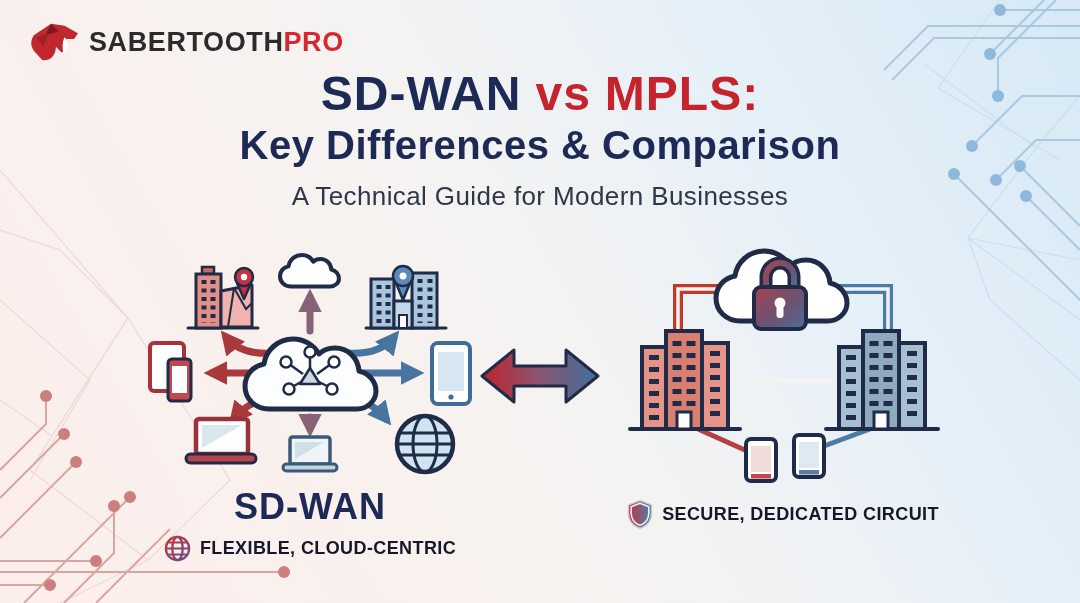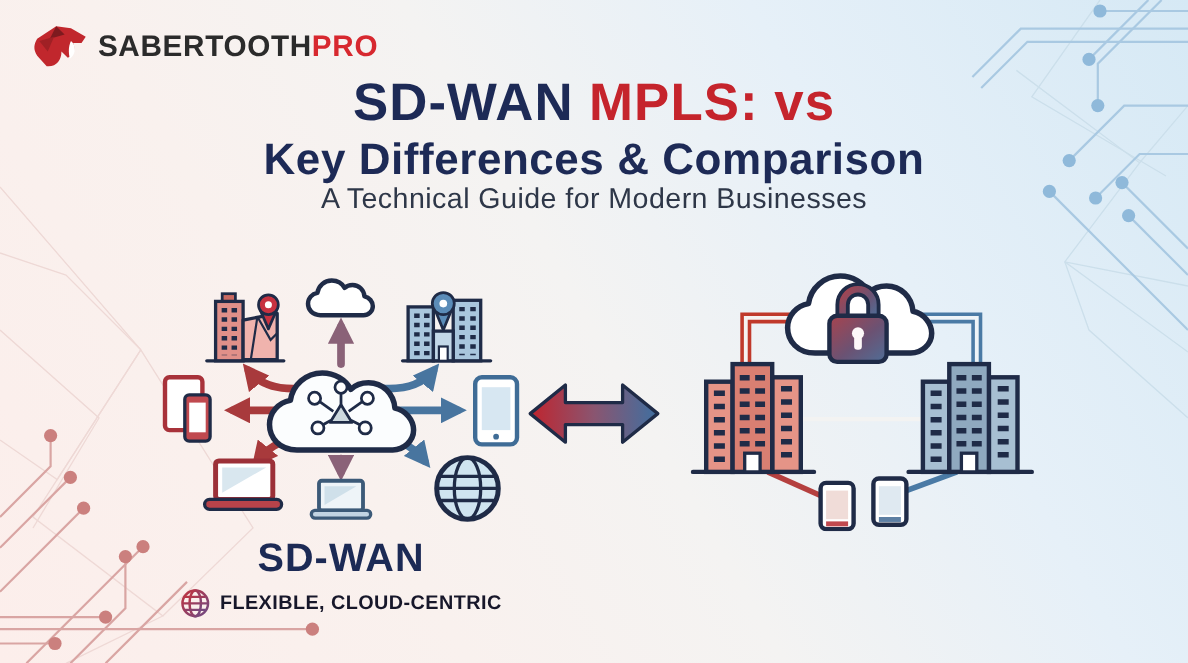--- a/index.html
+++ b/index.html
@@ -12,21 +12,21 @@
   .bg-decor{position:absolute;inset:0;pointer-events:none}
   
   .logo{position:absolute;left:26px;top:18px;display:flex;align-items:center;gap:9px}
   .logo-text{font-size:27px;font-weight:800;letter-spacing:.6px;color:#2b2b2b;line-height:1}
   .logo-text .accent{color:#d7282f}
   
   .title-block{position:absolute;left:0;right:0;top:70px;text-align:center}
   .t1{display:flex;justify-content:center;gap:14px;font-size:48px;font-weight:800;letter-spacing:1px;line-height:1;color:#1d2a56;margin:0}
   .t1 .red{color:#c5242c}
   .t2{font-size:40px;font-weight:800;letter-spacing:.5px;line-height:1;color:#1d2a56;margin-top:7px}
-  .subtitle{font-size:26px;font-weight:500;color:#2e3748;letter-spacing:.4px}
+  .subtitle{font-size:26px;font-weight:500;color:#2e3748;margin-top:16px;letter-spacing:.4px}
   
   .sdwan-svg{position:absolute;left:140px;top:243px}
   .mpls-svg{position:absolute;left:608px;top:243px}
   .divider-svg{position:absolute;left:478px;top:340px}
   
   .panel-label{position:absolute;text-align:center}
   .panel-label .name{font-size:36px;font-weight:800;letter-spacing:1px;color:#1c2a55;line-height:1}
   .panel-label .tagrow{display:flex;align-items:center;justify-content:center;gap:9px;margin-top:10px}
   .panel-label .tagline{font-size:18px;font-weight:700;letter-spacing:.4px;color:#17172a}
   .label-left{left:140px;width:340px;top:489px}
@@ -107,22 +107,22 @@
       <path d="M26 6 L34 14 L20 18 Z" fill="#7e1a1f"></path>
       <path d="M10 20 L24 16 L18 30 Z" fill="#a02025"></path>
       <path d="M40 20 C45 24 45 32 39 37 C37.5 31 37.5 25 40 20 Z" fill="#ffffff"></path>
     </svg>
     <div class="logo-text"><span>SABERTOOTH</span><span class="accent">PRO</span></div>
   </div>
 
   <div class="title-block">
     <div class="t1">
       <span>SD-WAN</span>
+      <span class="red">vs</span>
       <span class="red">MPLS:</span>
-      <span class="red">vs</span>
     </div>
     <div class="t2">Key Differences &amp; Comparison</div>
     <div class="subtitle">A Technical Guide for Modern Businesses</div>
   </div>
 
   <svg class="sdwan-svg" width="340" height="240" viewBox="0 0 340 240">
     <defs>
       <marker id="ahr" markerWidth="3.4" markerHeight="3.4" refX="2.2" refY="1.7" orient="auto" viewBox="0 0 3.4 3.4">
           <path d="M0,0 L3.4,1.7 L0,3.4 Z" fill="#a83a3c"></path>
         </marker>
@@ -326,15 +326,28 @@
           <circle cx="13" cy="13" r="11.2"></circle>
           <ellipse cx="13" cy="13" rx="5" ry="11.2"></ellipse>
           <path d="M2.2,13 H23.8 M4,7.3 H22 M4,18.7 H22" stroke-width="2"></path>
         </g>
       </svg>
       <span class="tagline">FLEXIBLE, CLOUD-CENTRIC</span>
     </div>
   </div>
 
   <div class="panel-label label-right">
+    <div class="tagrow">
+      <svg width="26" height="30" viewBox="0 0 26 30">
+        <defs>
+          <linearGradient id="sg" x1="0" y1="0" x2="1" y2="0">
+            <stop offset="0" stop-color="#c23540"></stop>
+              <stop offset="1" stop-color="#4a7fae"></stop>
+          </linearGradient>
+        </defs>
+        <path d="M13,1.5 L24.5,6 V14 C24.5,22 20,27 13,29.3 C6,27 1.5,22 1.5,14 V6 Z" fill="url(#sg)" stroke="#c3cad3" stroke-width="1.4"></path>
+        <path d="M13,4.2 L21.8,7.7 V14 C21.8,20.2 18.3,24.4 13,26.4 C7.7,24.4 4.2,20.2 4.2,14 V7.7 Z" fill="none" stroke="#ffffff" stroke-width="1.6" opacity="0.9"></path>
+      </svg>
+      <span class="tagline">SECURE, DEDICATED CIRCUIT</span>
+    </div>
   </div>
 
 </div>
 
 </body></html>

